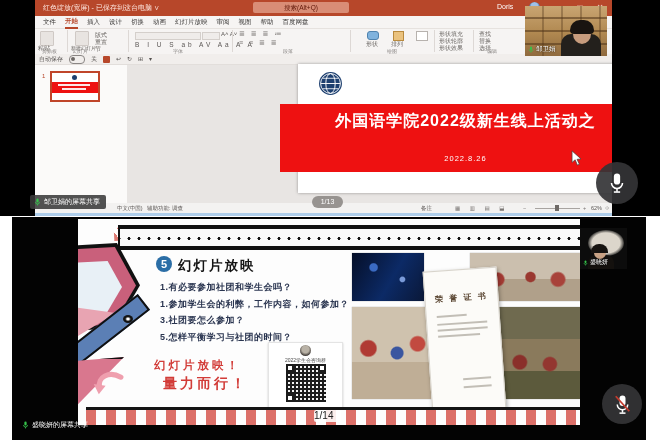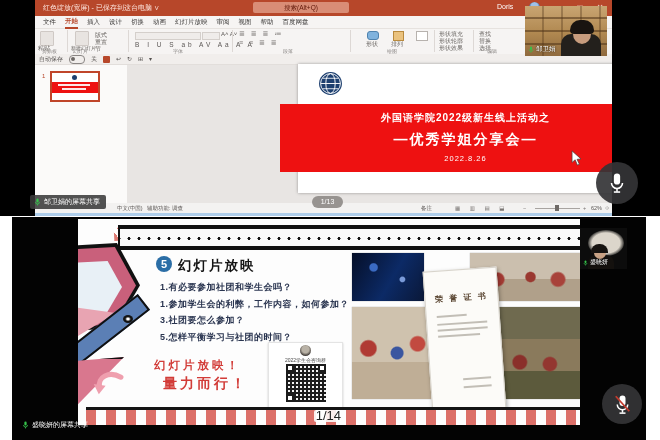--- a/index.html
+++ b/index.html
@@ -55,21 +55,21 @@
   .thumb{left:15px;top:6px;width:46px;height:27px;background:#fff;border:2px solid #c0452a;}
   .thumb .band{position:absolute;left:0;top:9px;width:100%;height:11px;background:#ee1111;}
   .thumb .tl{position:absolute;left:6px;width:32px;height:2px;background:#fff;opacity:.9;}
   .thumb .dot{position:absolute;left:20px;top:2px;width:5px;height:5px;border-radius:50%;background:#1d3f6f;}
 
   
   .canvas{left:92px;top:65px;width:485px;height:138px;background:#e8e5e3;}
   .slide1{left:171px;top:-1px;width:352px;height:129px;background:#fff;box-shadow:0 0 3px rgba(0,0,0,.35);}
   .slide1-logo{left:20px;top:7px;width:25px;height:25px;}
   .redband{left:-18px;top:40px;width:371px;height:68px;background:#ee1111;color:#fff;text-align:center;}
-  .rb1{top:7px;width:100%;font-size:10px;font-weight:bold;letter-spacing:1px;}
+  .rb1{top:7px;width:100%;font-size:16px;font-weight:bold;letter-spacing:1px;}
   .rb2{top:27px;width:100%;font-size:14px;font-weight:bold;letter-spacing:2px;}
   .rb3{top:50px;width:100%;font-size:7.5px;font-weight:normal;letter-spacing:1px;}
 
   .pagepill{border-radius:6px;background:#979390;color:#fff;font-size:7px;
             text-align:center;line-height:12px;}
 
   
   .statusbar{left:0;top:203px;width:577px;height:10px;background:#f3f2f1;font-size:5.5px;color:#5a5654;}
   .statusbar .it{position:absolute;top:2px;white-space:nowrap;}
   .zoombar{position:absolute;top:4.5px;left:500px;width:45px;height:1px;background:#a8a4a1;}
@@ -179,21 +179,21 @@
   .cert{left:350px;top:50px;width:72px;height:156px;background:#fcfbf8;border:1px solid #d8d4cc;
         transform:rotate(-4deg);box-shadow:1px 2px 4px rgba(0,0,0,.35);}
   .cert-title{position:absolute;left:0;top:22px;width:100%;text-align:center;
               font-size:8px;font-weight:bold;color:#5a4632;letter-spacing:2px;}
   .cert .ln{position:absolute;left:10px;height:2px;background:#c2beb6;}
 
   
   .stripes{left:8px;top:188px;width:494px;height:17px;border-top:3px solid #141414;
     background:repeating-linear-gradient(90deg,#dc7069 0 10px,#fdfdfd 10px 20px);}
   .pill14{left:236px;top:191px;width:27px;height:12px;background:rgba(255,255,255,.88);
-          border-radius:2px;color:#222;font-size:13px;text-align:right;line-height:12px;}
+          border-radius:2px;color:#222;font-size:10px;text-align:left;line-height:12px;}
 
   .cursor{width:11px;height:16px;}
 </style>
 </head>
 <body>
 
 <div id="stage">
 
   <div id="top-pane" class="abs">
     <div id="pp-win" class="abs">
@@ -294,21 +294,20 @@
           <svg class="abs slide1-logo" viewBox="0 0 24 24">
             <circle cx="12" cy="12" r="11" fill="#1d3f6f"></circle>
             <ellipse cx="12" cy="12" rx="9.5" ry="9.5" fill="none" stroke="#fff" stroke-width="0.9"></ellipse>
             <ellipse cx="12" cy="12" rx="4.5" ry="9.5" fill="none" stroke="#fff" stroke-width="0.9"></ellipse>
             <line x1="2.5" y1="12" x2="21.5" y2="12" stroke="#fff" stroke-width="0.9"></line>
             <line x1="4.5" y1="7" x2="19.5" y2="7" stroke="#fff" stroke-width="0.8"></line>
             <line x1="4.5" y1="17" x2="19.5" y2="17" stroke="#fff" stroke-width="0.8"></line>
           </svg>
           <div class="abs redband">
             <div class="abs rb1">外国语学院2022级新生线上活动之</div>
-            <div class="abs rb2">—优秀学姐分享会—</div>
             <div class="abs rb3">2022.8.26</div>
           </div>
         </div>
       </div>
 
       <div class="abs statusbar">
         <span class="it" style="left:82px">中文(中国)</span>
         <span class="it" style="left:112px">辅助功能: 调查</span>
         <span class="it" style="left:386px">备注</span>
         <span class="it" style="left:420px;letter-spacing:4px;color:#7a7674">▦ ▥ ▤ ⬓</span>

